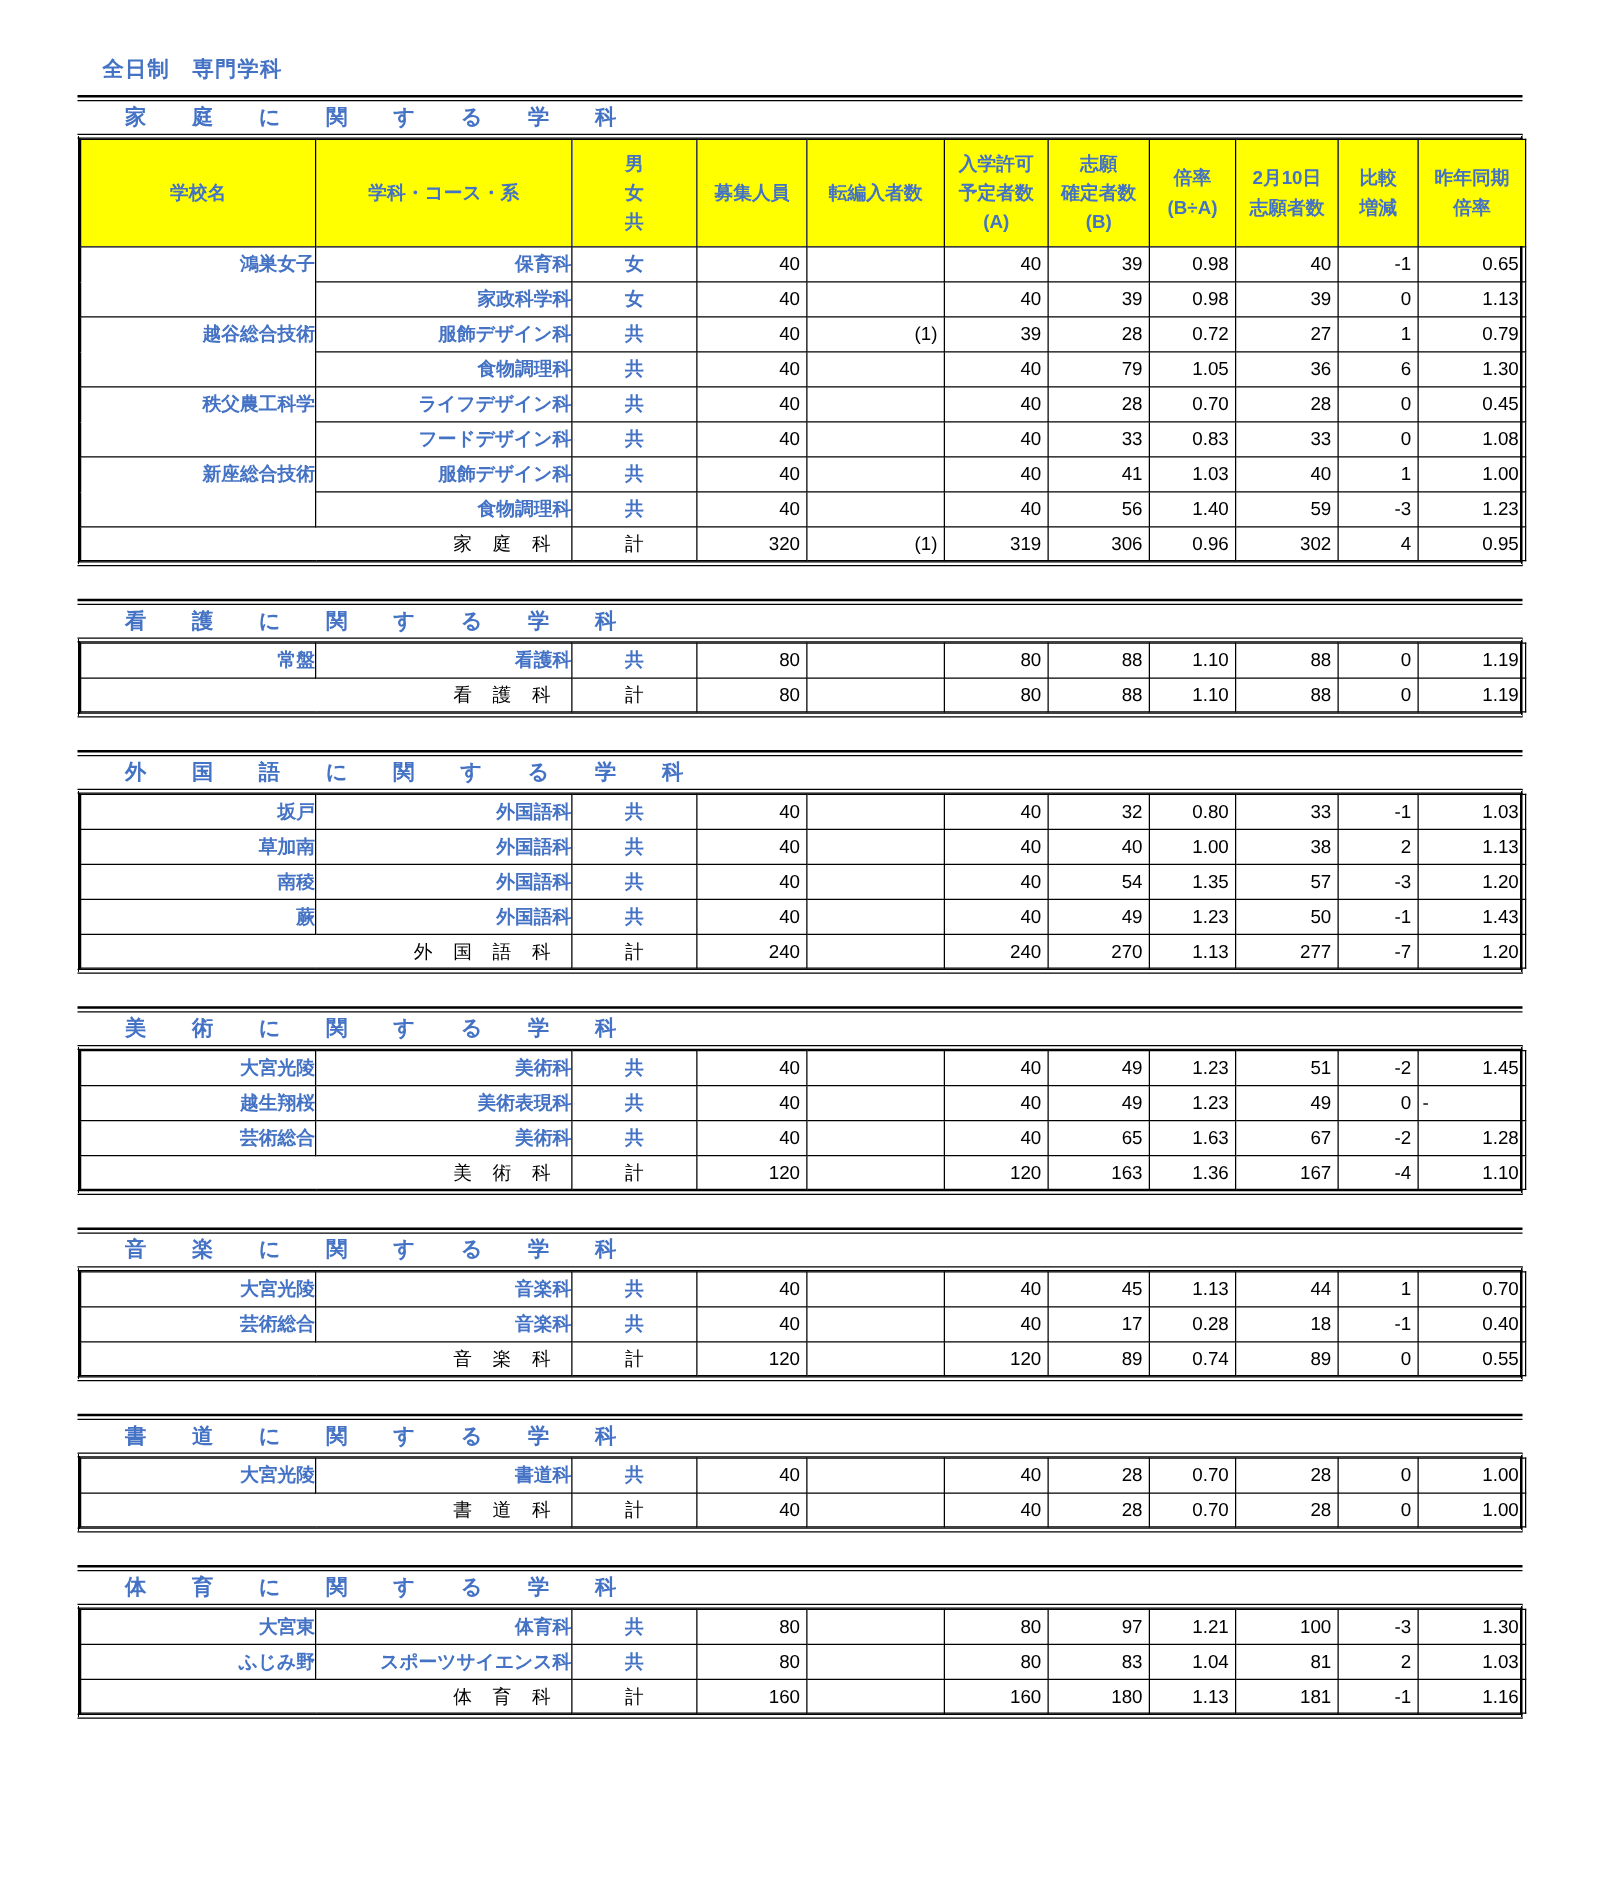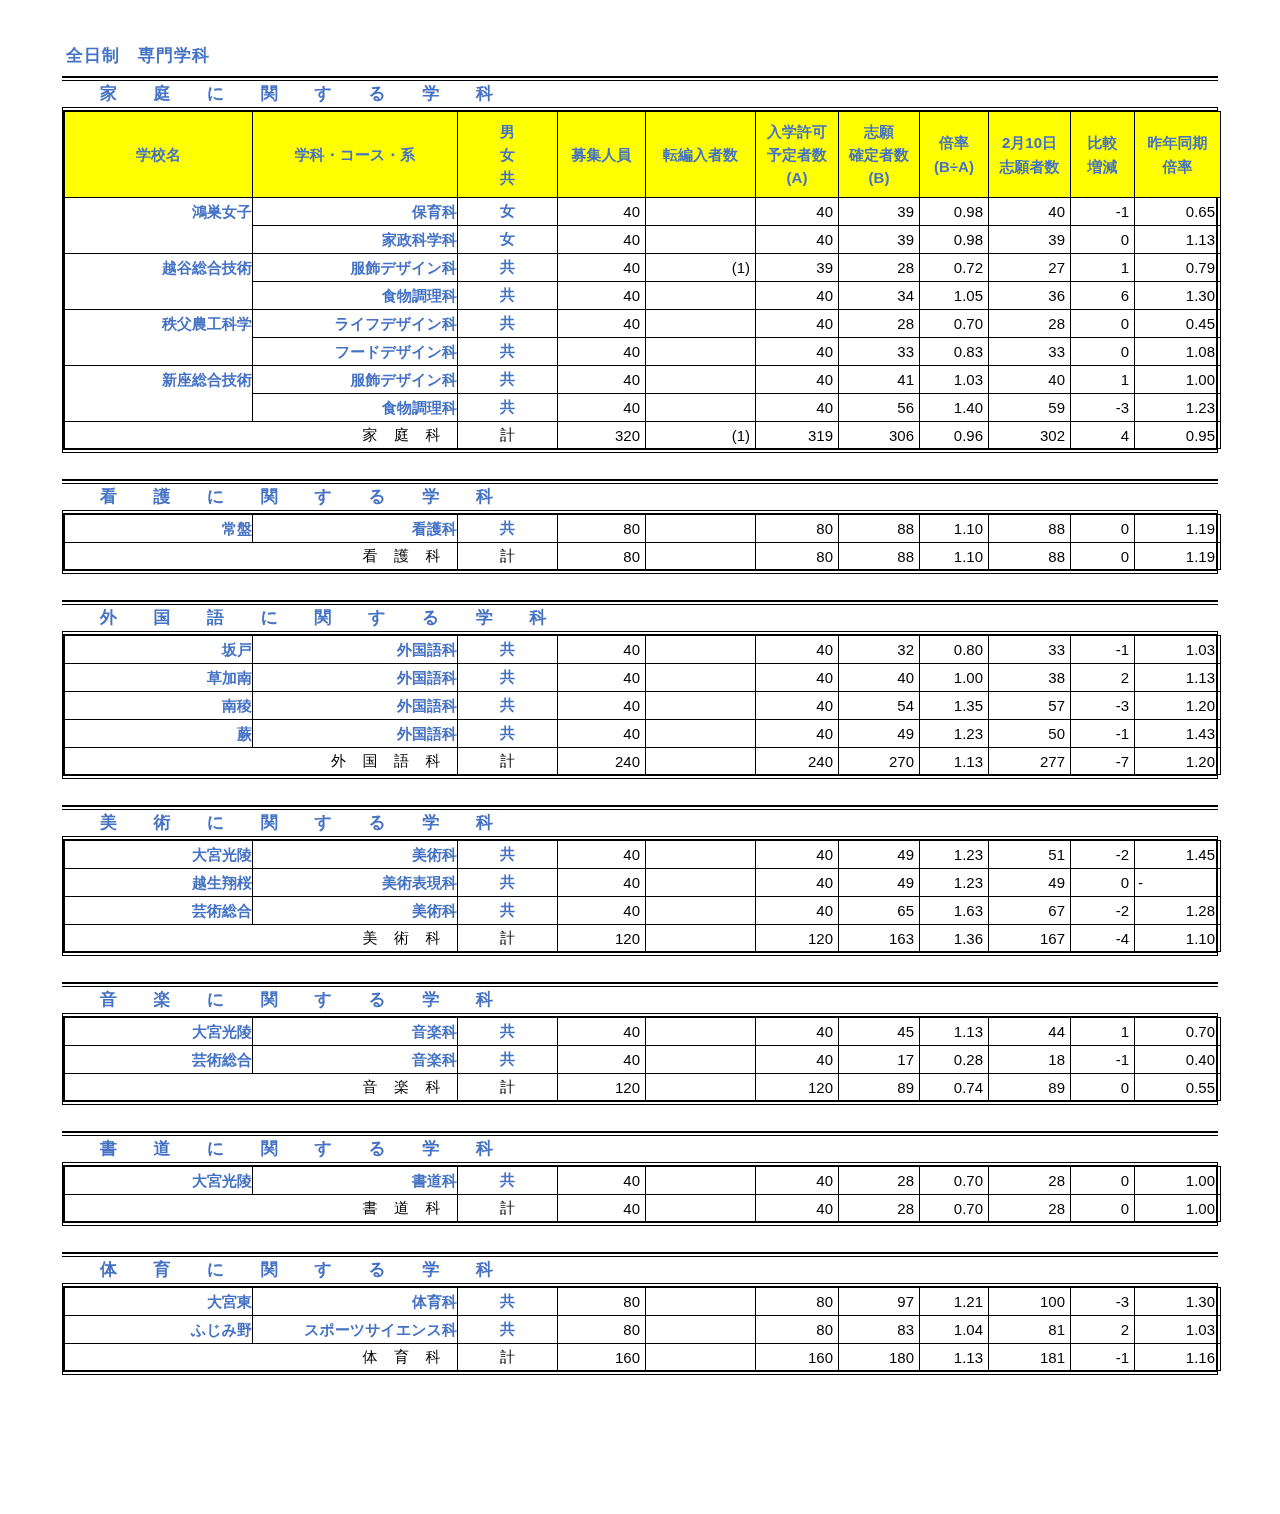--- a/index.html
+++ b/index.html
@@ -7,21 +7,21 @@
   body {
     width: 1280px; height: 1514px;
     font-family: "Liberation Sans", "DejaVu Sans", sans-serif;
     position: relative; overflow: hidden;
     color: #000;
   }
   .content { position: absolute; left: 62px; top: 44px; width: 1156px; }
 
   .doc-title {
     color: #4472C4; font-weight: bold; font-size: 17px;
-    margin-left: 4px; margin-bottom: 9px; letter-spacing: 1px;
+    margin-left: 20px; margin-bottom: 9px; letter-spacing: 1px;
   }
 
   .section { margin-bottom: 26px; }
   .rule {
     height: 5px;
     border-top: 2px solid #000;
     border-bottom: 1px solid #000;
   }
   .section-title {
     color: #4472C4; font-weight: bold; font-size: 17px;
@@ -144,21 +144,21 @@
                 <td class="cell num">27</td>
                 <td class="cell num">1</td>
                 <td class="cell num">0.79</td>
               </tr>
               <tr>
                 <td class="cell course">食物調理科</td>
                 <td class="cell gender">共</td>
                 <td class="cell num">40</td>
                 <td class="cell num"></td>
                 <td class="cell num">40</td>
-                <td class="cell num">34</td>
+                <td class="cell num">79</td>
                 <td class="cell num">1.05</td>
                 <td class="cell num">36</td>
                 <td class="cell num">6</td>
                 <td class="cell num">1.30</td>
               </tr>
               <tr>
                 <td class="cell school" rowspan="2">秩父農工科学</td>
                 <td class="cell course">ライフデザイン科</td>
                 <td class="cell gender">共</td>
                 <td class="cell num">40</td>

